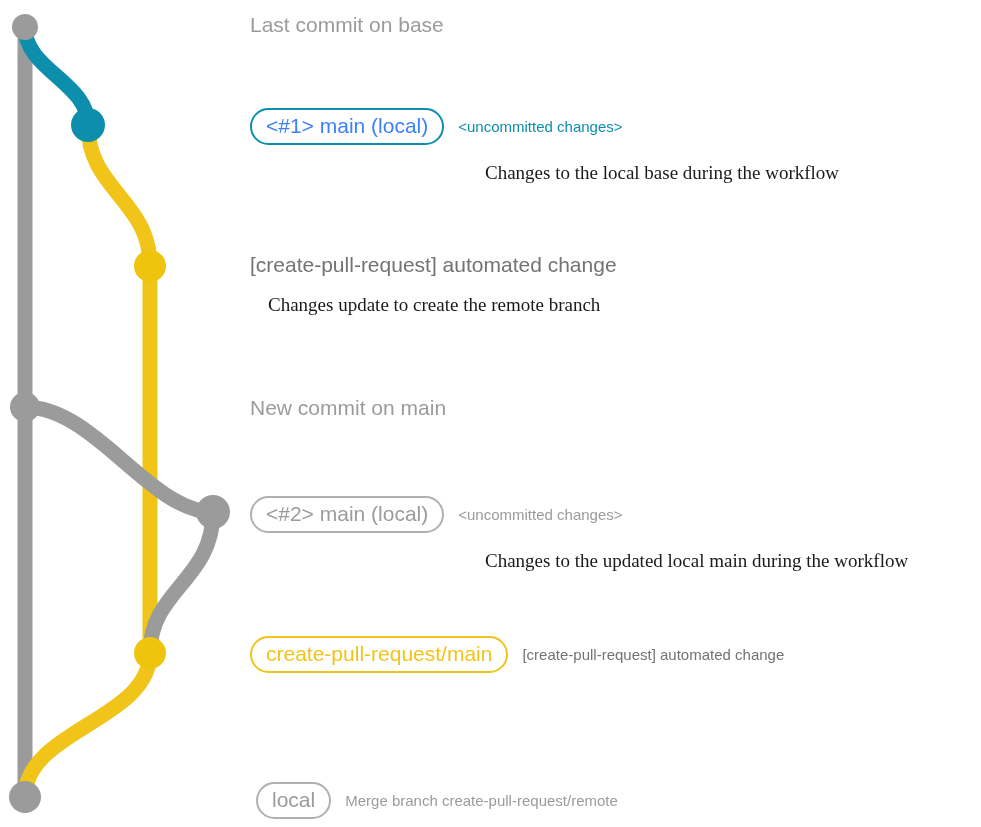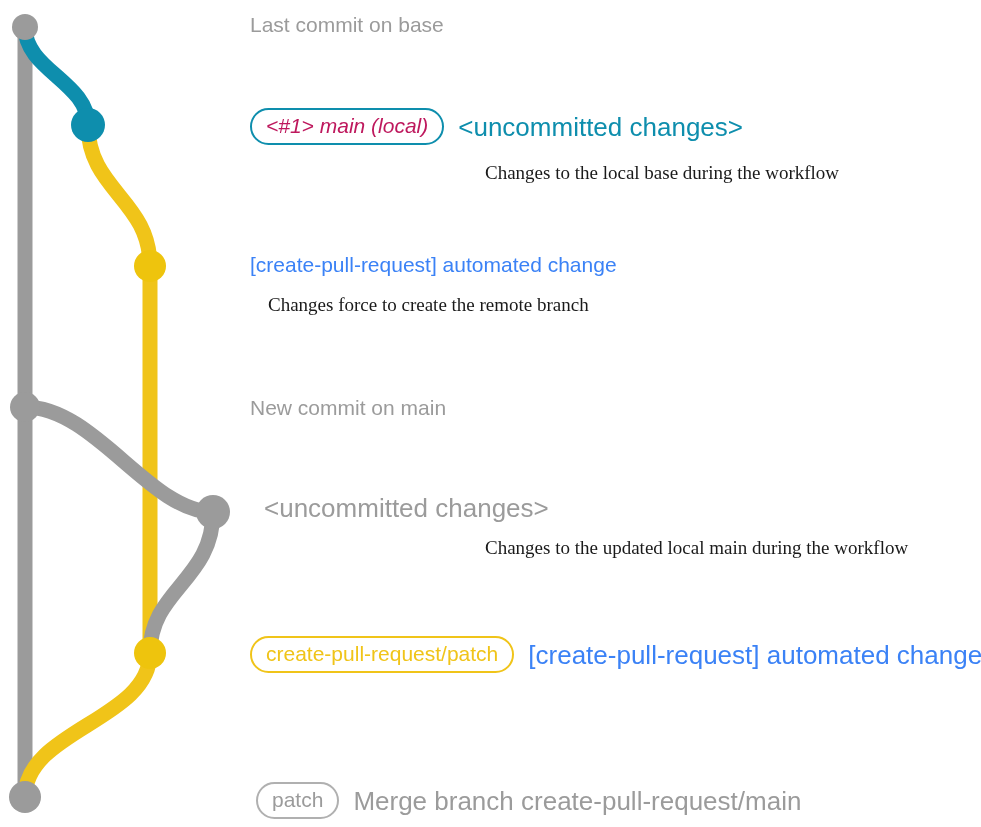--- a/index.html
+++ b/index.html
@@ -48,31 +48,31 @@
     display: inline-block;
     border: 2px solid #9b9b9b;
     border-radius: 20px;
     padding: 5px 14px 6px 14px;
     font-size: 21px;
     line-height: 22px;
     color: #9b9b9b;
     background: #ffffff;
     box-sizing: border-box;
   }
-  .pill.teal   { border-color: #0e8ead; color: #be185d; font-style: italic; }
+  .pill.teal   { border-color: #0e8ead; color: #3b82f6; }
   .pill.yellow { border-color: #f0c419; color: #f0c419; }
   .pill.gray   { border-color: #b0b0b0; color: #9b9b9b; }
 
   .subject {
-    font-size: 26px;
+    font-size: 15px;
     line-height: 24px;
     white-space: nowrap;
   }
   .subject.teal   { color: #0e8ead; }
-  .subject.yellow { color: #3b82f6; }
+  .subject.yellow { color: #737373; }
   .subject.gray   { color: #9b9b9b; }
   .subject.pill-gap { margin-left: 14px; }
 
   .desc {
     font-family: "Liberation Serif", serif;
     font-size: 19px;
     line-height: 22px;
     color: #1a1a1a;
     white-space: nowrap;
     margin-top: 17px;
@@ -123,43 +123,44 @@
       <span class="pill teal">&lt;#1&gt; main (local)</span>
       <span class="subject teal pill-gap">&lt;uncommitted changes&gt;</span>
     </div>
     <div class="desc" style="margin-left:235px;">Changes to the local base during the workflow</div>
   </div>
 
   <div class="row" style="top:253px;">
     <div class="row-line">
       <span class="standalone-subject subject yellow">[create-pull-request] automated change</span>
     </div>
-    <div class="desc" style="margin-left:18px;">Changes force to create the remote branch</div>
+    <div class="desc" style="margin-left:18px;">Changes update to create the remote branch</div>
   </div>
 
   <div class="row" style="top:396px;">
     <div class="row-line">
       <span class="standalone-subject subject gray">New commit on main</span>
     </div>
   </div>
 
   <div class="row" style="top:496px;">
     <div class="row-line">
+      <span class="pill gray">&lt;#2&gt; main (local)</span>
       <span class="subject gray pill-gap">&lt;uncommitted changes&gt;</span>
     </div>
     <div class="desc" style="margin-left:235px;">Changes to the updated local main during the workflow</div>
   </div>
 
   <div class="row" style="top:636px;">
     <div class="row-line">
-      <span class="pill yellow">create-pull-request/patch</span>
+      <span class="pill yellow">create-pull-request/main</span>
       <span class="subject yellow pill-gap">[create-pull-request] automated change</span>
     </div>
   </div>
 
   <div class="row" style="top:782px; left:256px;">
     <div class="row-line">
-      <span class="pill gray">patch</span>
-      <span class="subject gray pill-gap">Merge branch create-pull-request/main</span>
+      <span class="pill gray">local</span>
+      <span class="subject gray pill-gap">Merge branch create-pull-request/remote</span>
     </div>
   </div>
 
 </div>
 
 </body></html>

